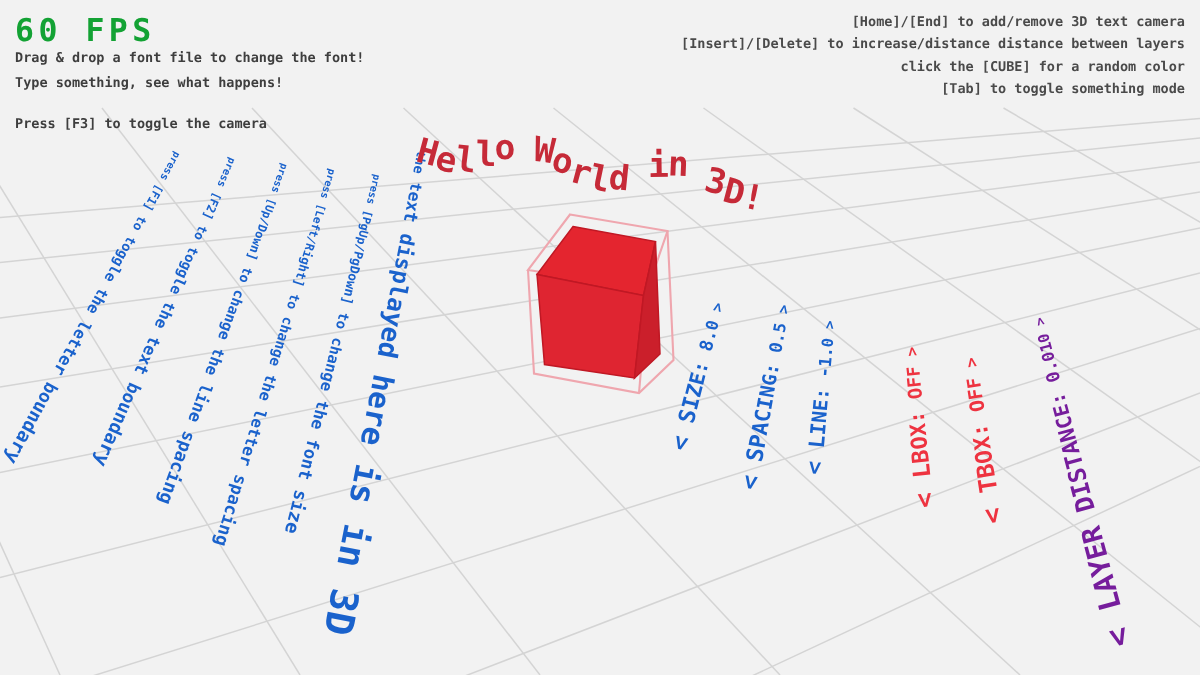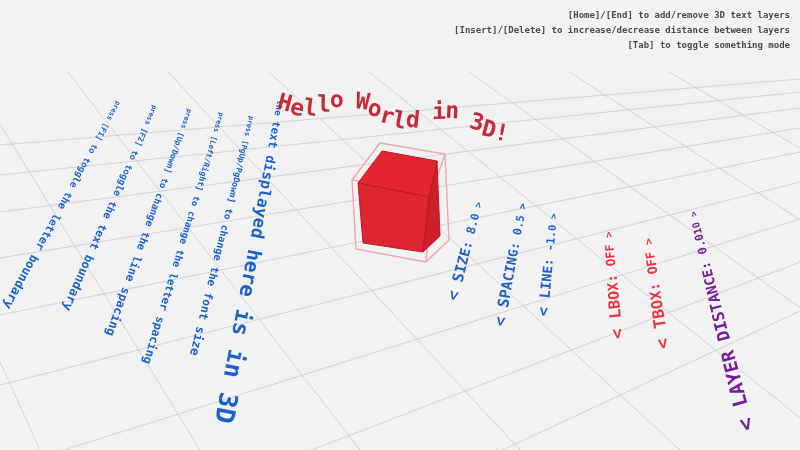--- a/index.html
+++ b/index.html
@@ -98,20 +98,27 @@
     </g>
     <g id="cube-solid" stroke-width="1">
       <polygon id="cube-top" points="382,151 437,161 429,197 358,183" fill="#e4252f" stroke="#c01824"></polygon>
       <polygon id="cube-front" points="358,183 429,197 423,252 363,243" fill="#df2531" stroke="#c01824"></polygon>
       <polygon id="cube-right" points="437,161 440,236 423,252 429,197" fill="#cb1f2b" stroke="#c01824"></polygon>
     </g>
   </svg>
 
   <div class="t3d hello"><span style="transform: translateY(4.5px) rotate(8deg);">H</span><span style="transform: translateY(7.9px) rotate(5.6deg);">e</span><span style="transform: translateY(6.5px) rotate(-0.2deg);">l</span><span style="transform: translateY(1.1px) rotate(-5.9deg);">l</span><span style="transform: translateY(-4.9px) rotate(-8deg);">o</span><span style="transform: translateY(-7.9px) rotate(-5.2deg);">&nbsp;</span><span style="transform: translateY(-6.2px) rotate(0.7deg);">W</span><span style="transform: translateY(-0.7px) rotate(6.2deg);">o</span><span style="transform: translateY(5.3px) rotate(7.9deg);">r</span><span style="transform: translateY(8px) rotate(4.9deg);">l</span><span style="transform: translateY(5.9px) rotate(-1.2deg);">d</span><span style="transform: translateY(0.2px) rotate(-6.5deg);">&nbsp;</span><span style="transform: translateY(-5.6px) rotate(-7.9deg);">i</span><span style="transform: translateY(-8px) rotate(-4.5deg);">n</span><span style="transform: translateY(-5.5px) rotate(1.6deg);">&nbsp;</span><span style="transform: translateY(0.3px) rotate(6.8deg);">3</span><span style="transform: translateY(5.9px) rotate(7.8deg);">D</span><span style="transform: translateY(8px) rotate(4.1deg);">!</span></div>
 
+  <div class="hud-left">
+    <div class="fps">60 FPS</div>
+    <div class="hl hl0">Drag &amp; drop a font file to change the font!</div>
+    <div class="hl hl1">Type something, see what happens!</div>
+    <div class="hl hl2">Press [F3] to toggle the camera</div>
+  </div>
 
   <div class="hud-right">
-    <span class="hr">[Home]/[End] to add/remove 3D text layers</span>
-    <span class="hr">[Insert]/[Delete] to increase/decrease distance between layers</span>
+    <span class="hr">[Home]/[End] to add/remove 3D text camera</span>
+    <span class="hr">[Insert]/[Delete] to increase/distance distance between layers</span>
+    <span class="hr">click the [CUBE] for a random color</span>
     <span class="hr">[Tab] to toggle something mode</span>
   </div>
 
 </div>
 
 </body></html>

